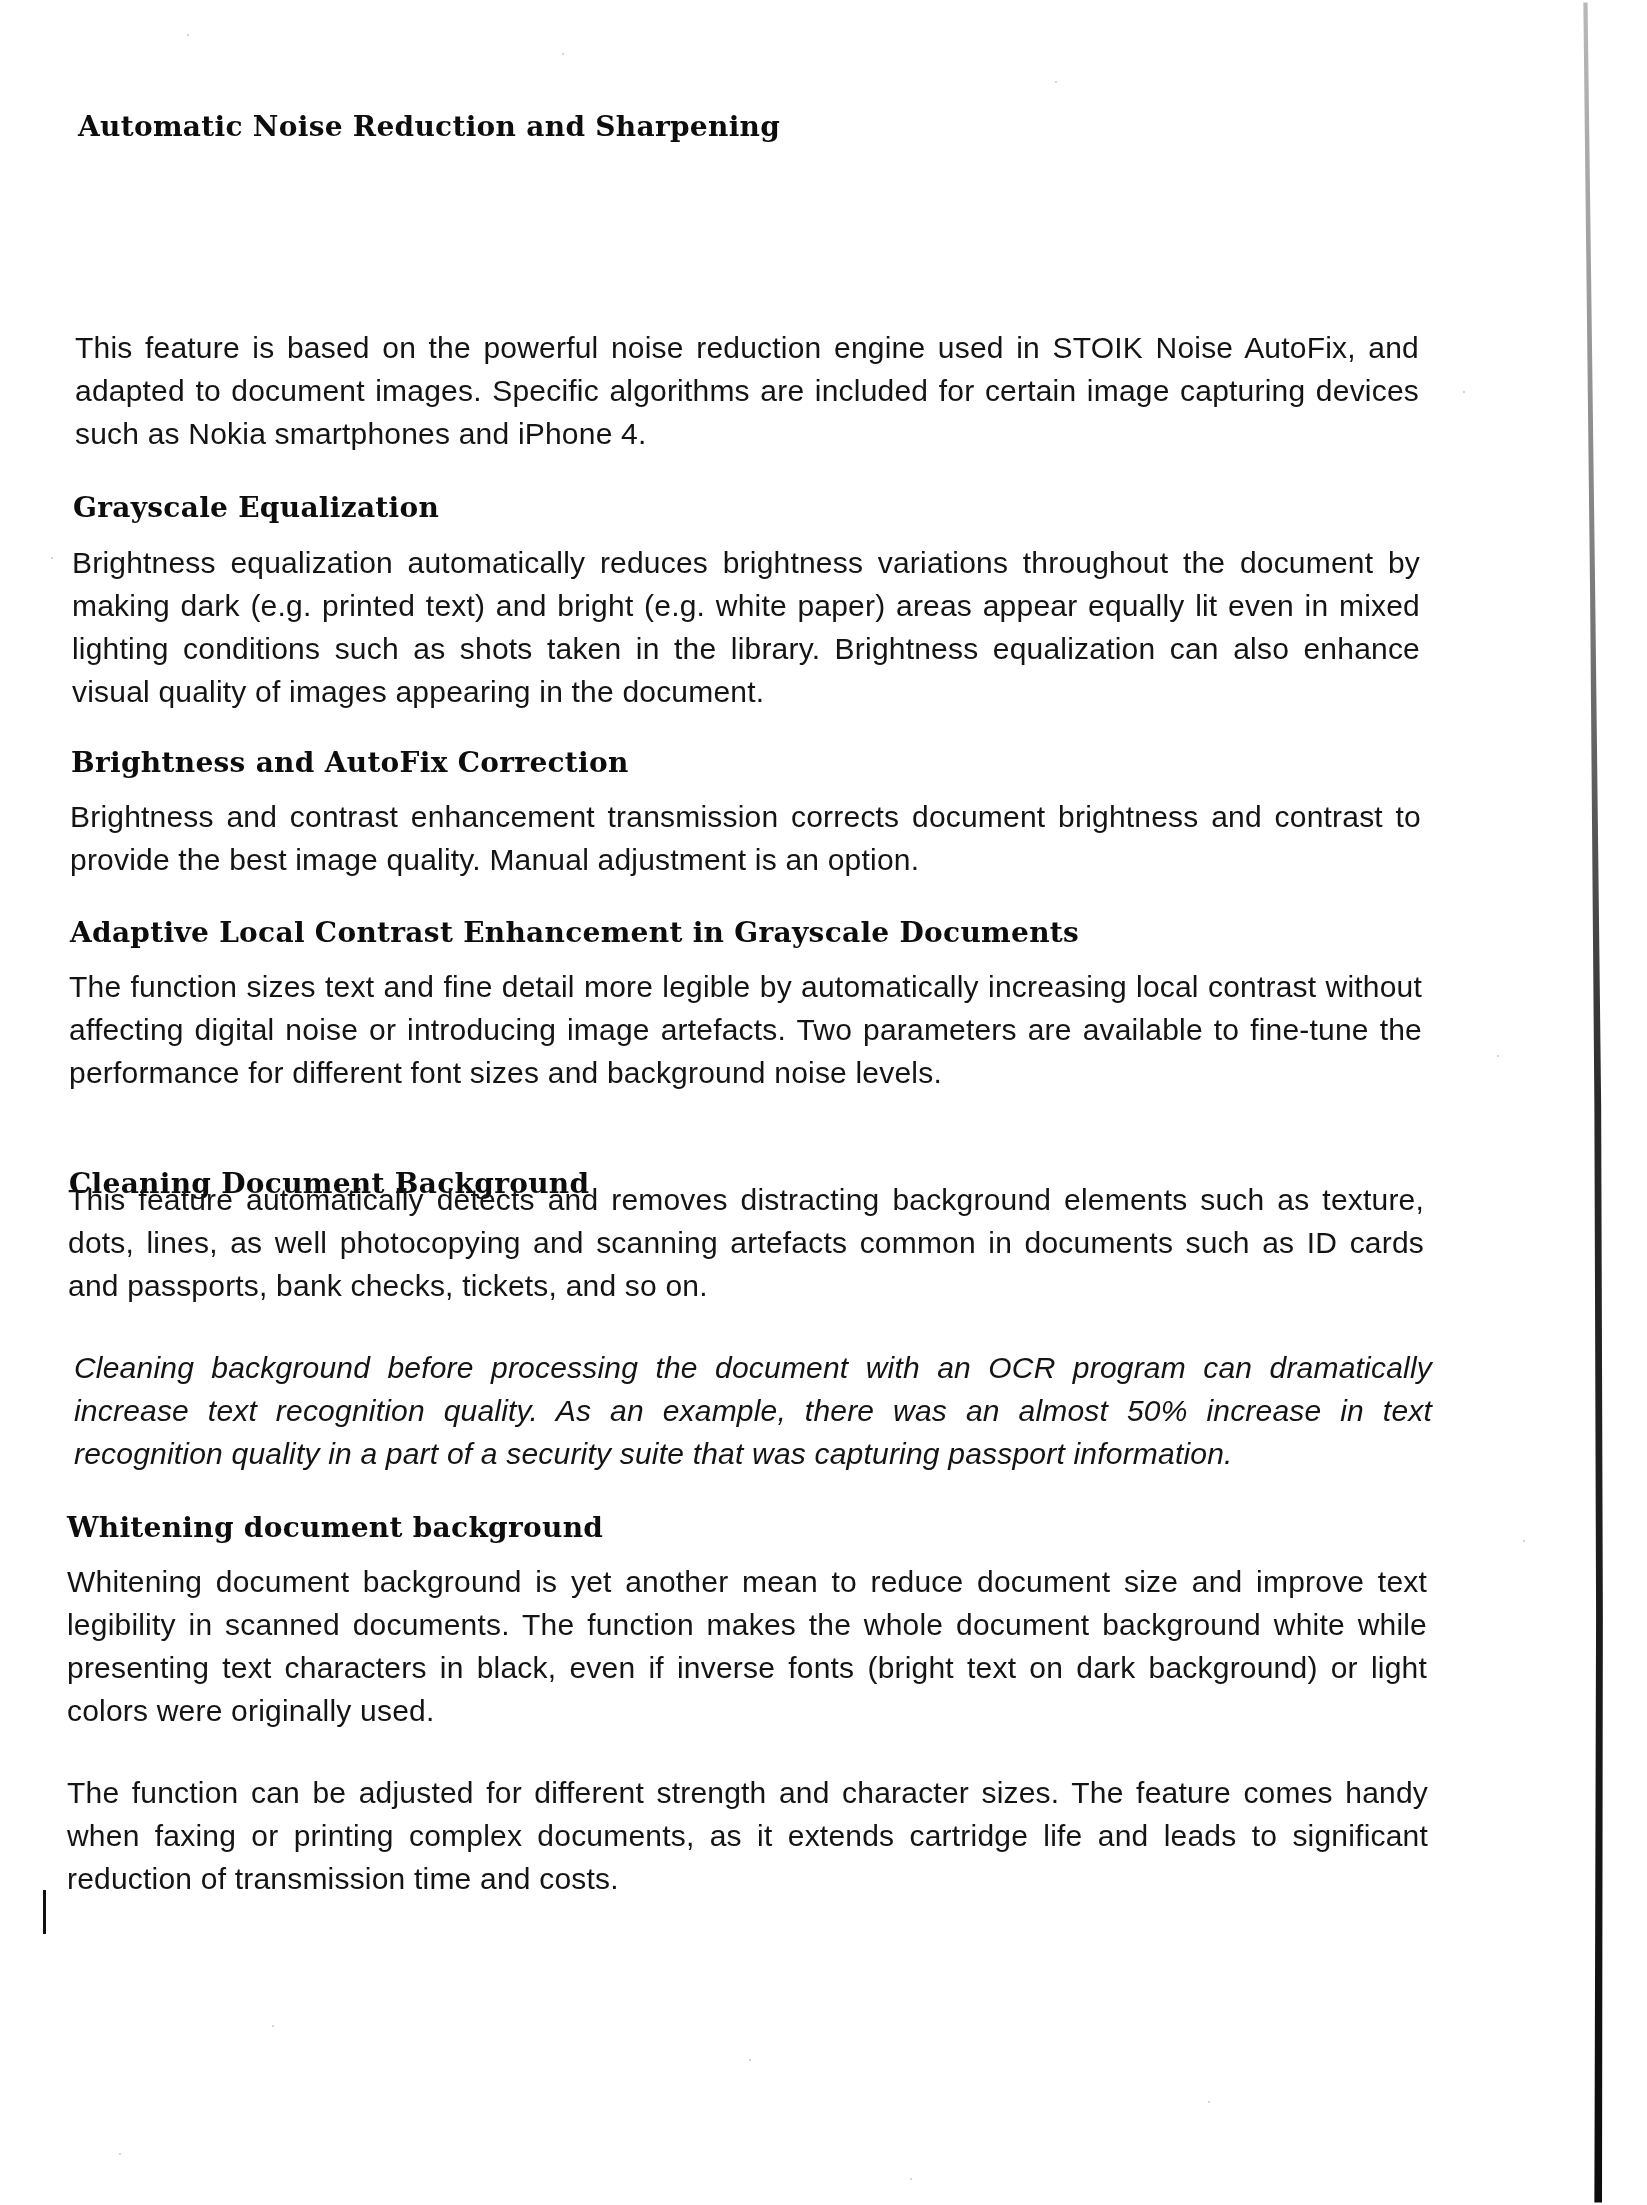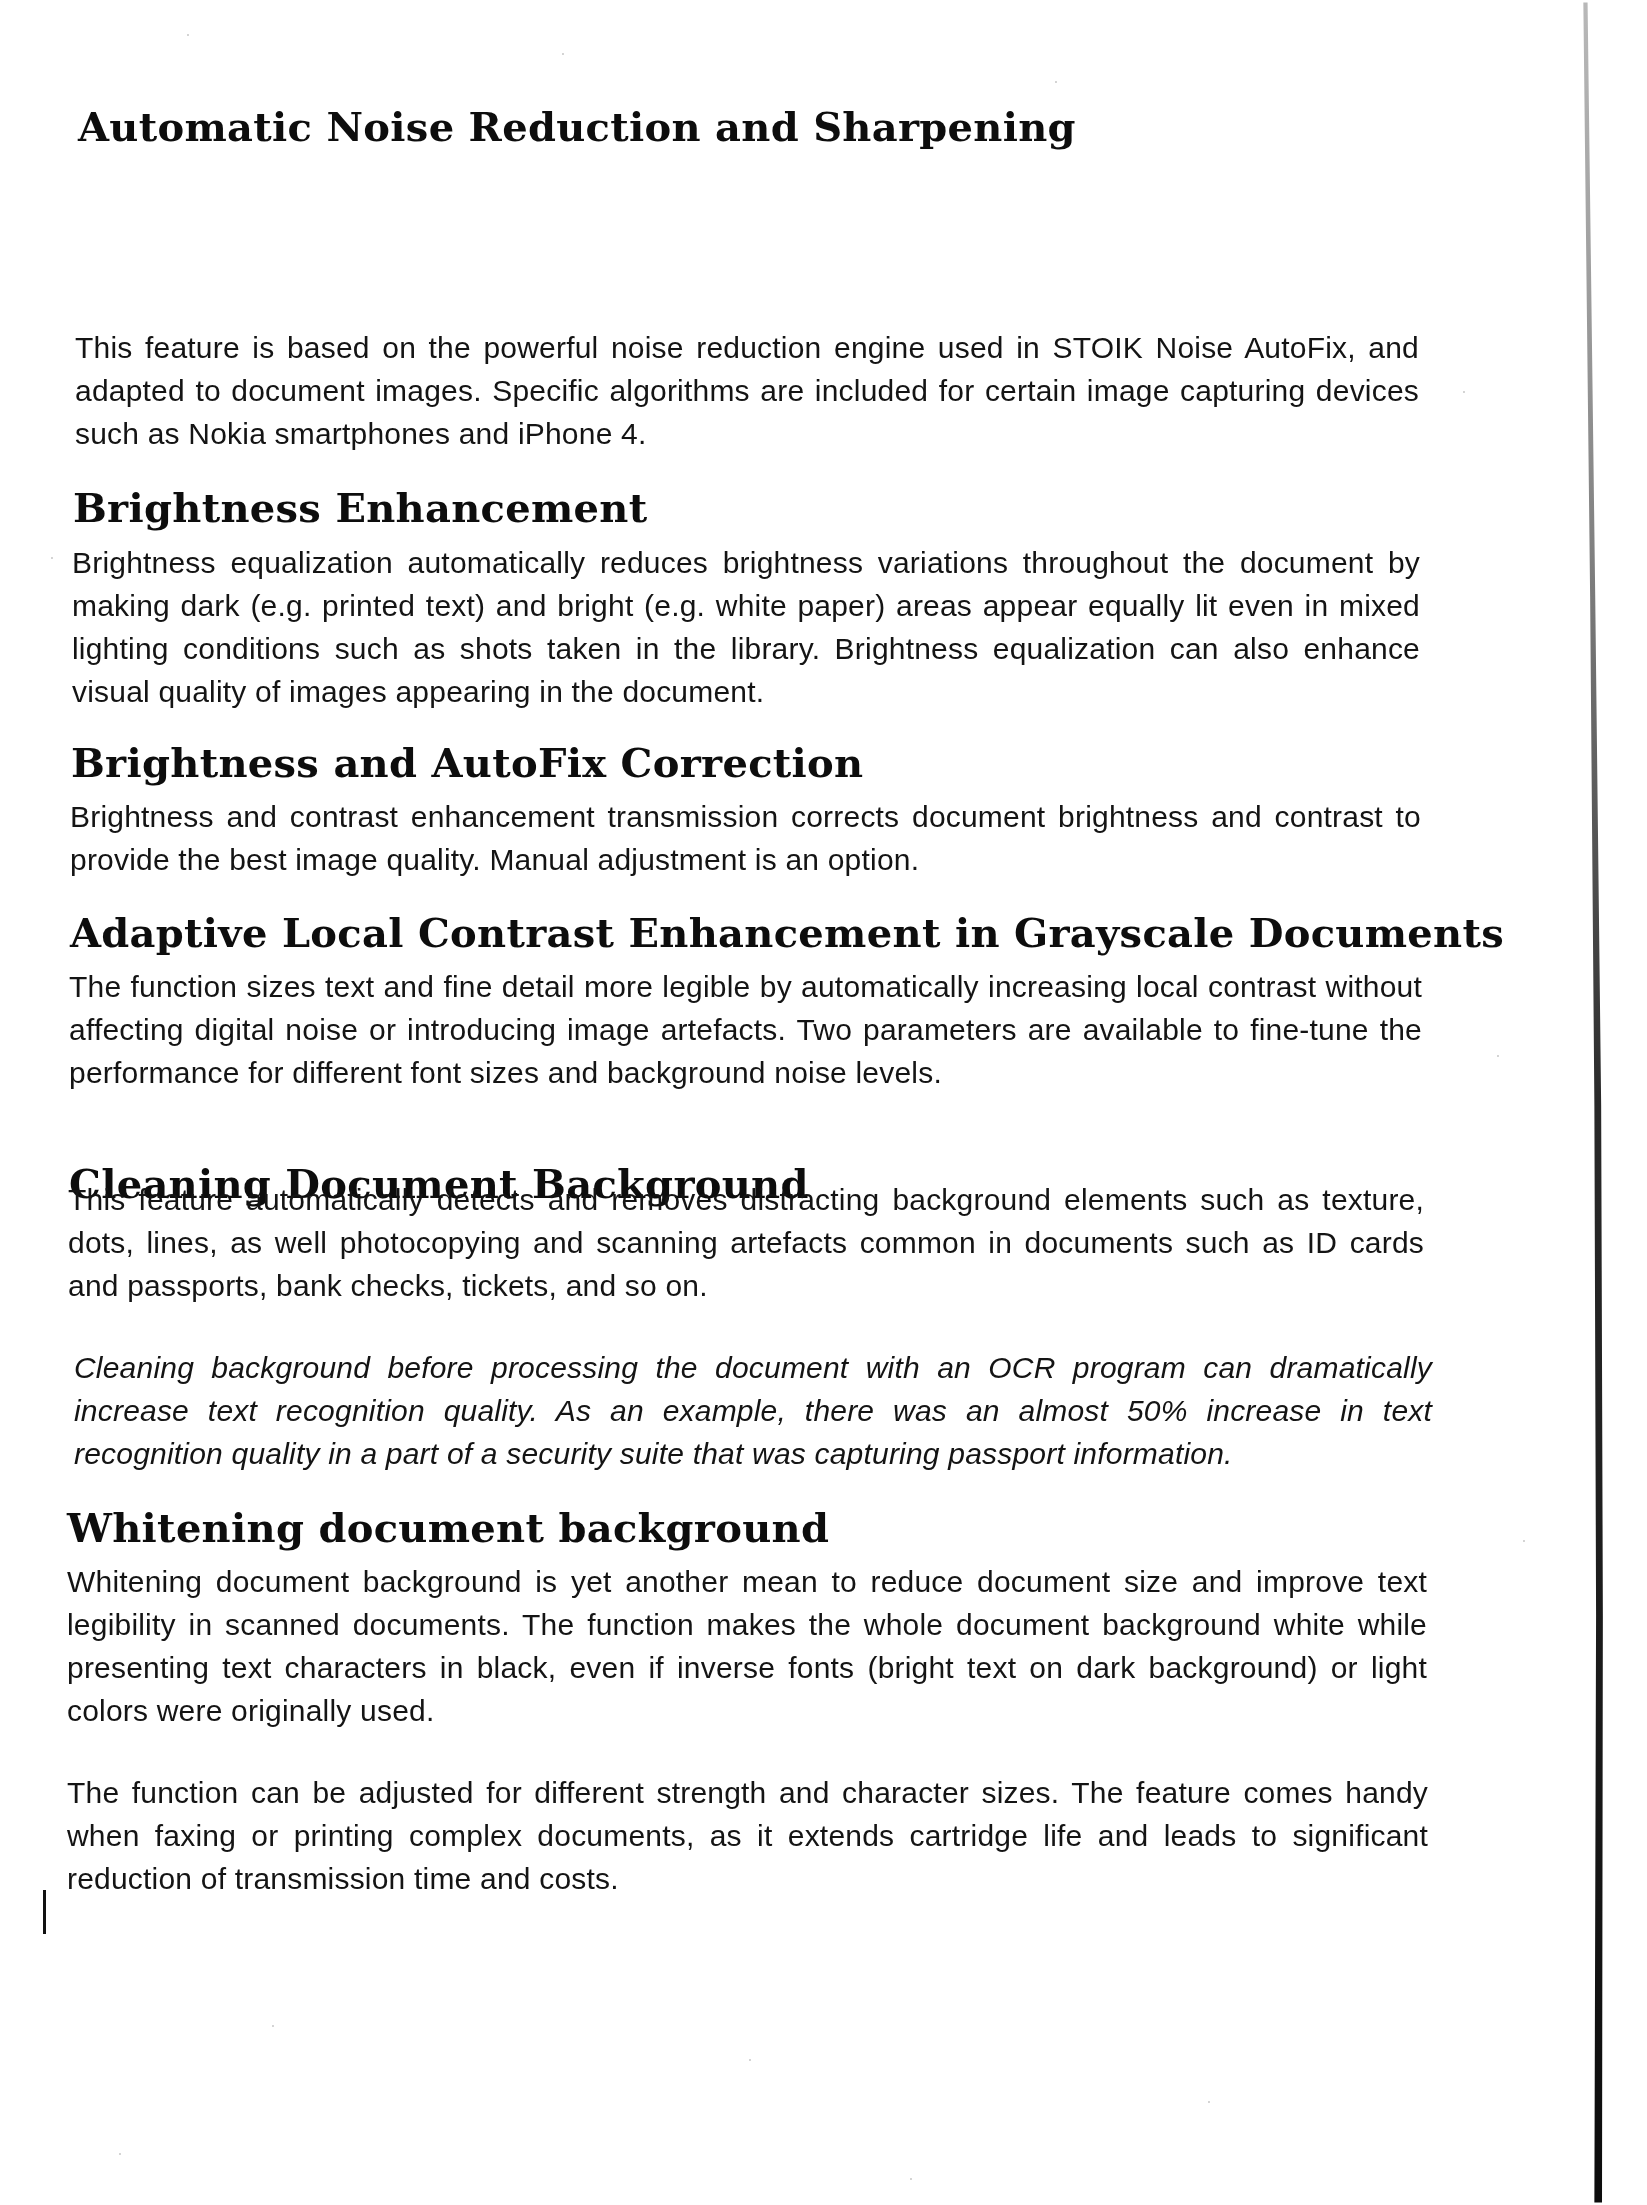--- a/index.html
+++ b/index.html
@@ -6,21 +6,21 @@
   body {
     width: 1647px; height: 2205px; position: relative; overflow: hidden;
     background: #ffffff;
     color: #111111;
   }
   .page { position: absolute; left: 0; top: 0; width: 1647px; height: 2205px; }
   .heading {
     position: absolute;
     font-family: "DejaVu Serif", "Liberation Serif", serif;
     font-weight: bold;
-    font-size: 40px;
+    font-size: 28px;
     line-height: 39px;
     letter-spacing: 0.3px;
     color: #0d0d0d;
     white-space: nowrap;
     margin: 0;
   }
   .para {
     position: absolute;
     font-family: "Liberation Sans", "DejaVu Sans", sans-serif;
     font-size: 30px;
@@ -42,21 +42,21 @@
   .speck { position: absolute; width: 1.7px; height: 1.7px; background: #c8c8c8; border-radius: 0.9px; }
 </style>
 </head>
 <body>
 
 <div class="page">
 
   <h2 class="heading" style="left:78px; top:107px;">Automatic Noise Reduction and Sharpening</h2>
   <p class="para" style="left:75px; top:326px; width:1344px;">This feature is based on the powerful noise reduction engine used in STOIK Noise AutoFix, and adapted to document images. Specific algorithms are included for certain image capturing devices such as Nokia smartphones and iPhone 4.</p>
 
-  <h2 class="heading" style="left:73px; top:488px;">Brightness Enhancement</h2>
+  <h2 class="heading" style="left:73px; top:488px;">Grayscale Equalization</h2>
   <p class="para" style="left:72px; top:541px; width:1348px;">Brightness equalization automatically reduces brightness variations throughout the document by making dark (e.g. printed text) and bright (e.g. white paper) areas appear equally lit even in mixed lighting conditions such as shots taken in the library. Brightness equalization can also enhance visual quality of images appearing in the document.</p>
 
   <h2 class="heading" style="left:71px; top:743px;">Brightness and AutoFix Correction</h2>
   <p class="para" style="left:70px; top:795px; width:1351px;">Brightness and contrast enhancement transmission corrects document brightness and contrast to provide the best image quality. Manual adjustment is an option.</p>
 
   <h2 class="heading" style="left:70px; top:913px;">Adaptive Local Contrast Enhancement in Grayscale Documents</h2>
   <p class="para" style="left:69px; top:965px; width:1353px;">The function sizes text and fine detail more legible by automatically increasing local contrast without affecting digital noise or introducing image artefacts. Two parameters are available to fine-tune the performance for different font sizes and background noise levels.</p>
 
   <h2 class="heading" style="left:69px; top:1126px;margin-top:38px;">Cleaning Document Background</h2>
   <p class="para" style="left:68px; top:1178px; width:1356px;">This feature automatically detects and removes distracting background elements such as texture, dots, lines, as well photocopying and scanning artefacts common in documents such as ID cards and passports, bank checks, tickets, and so on.</p>

